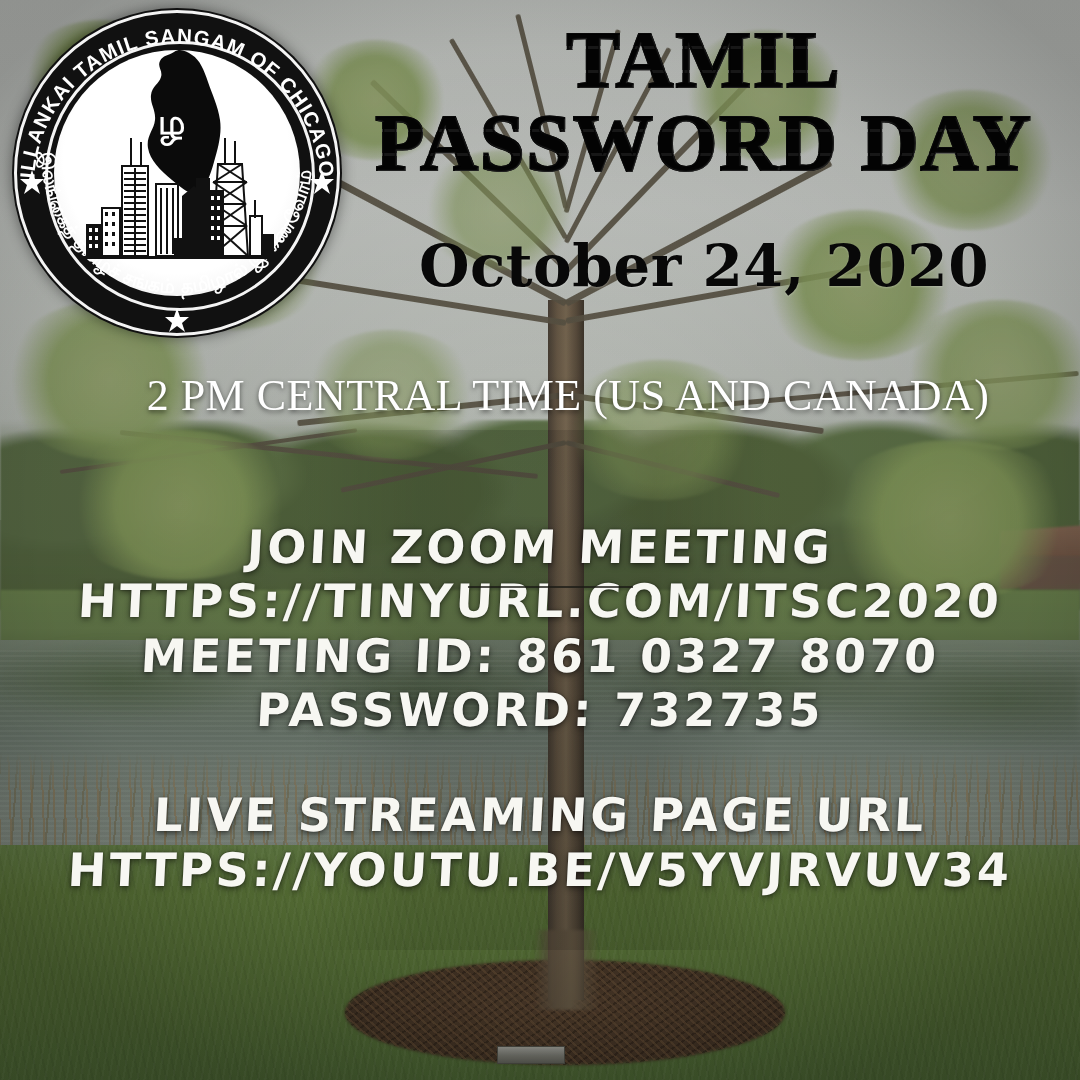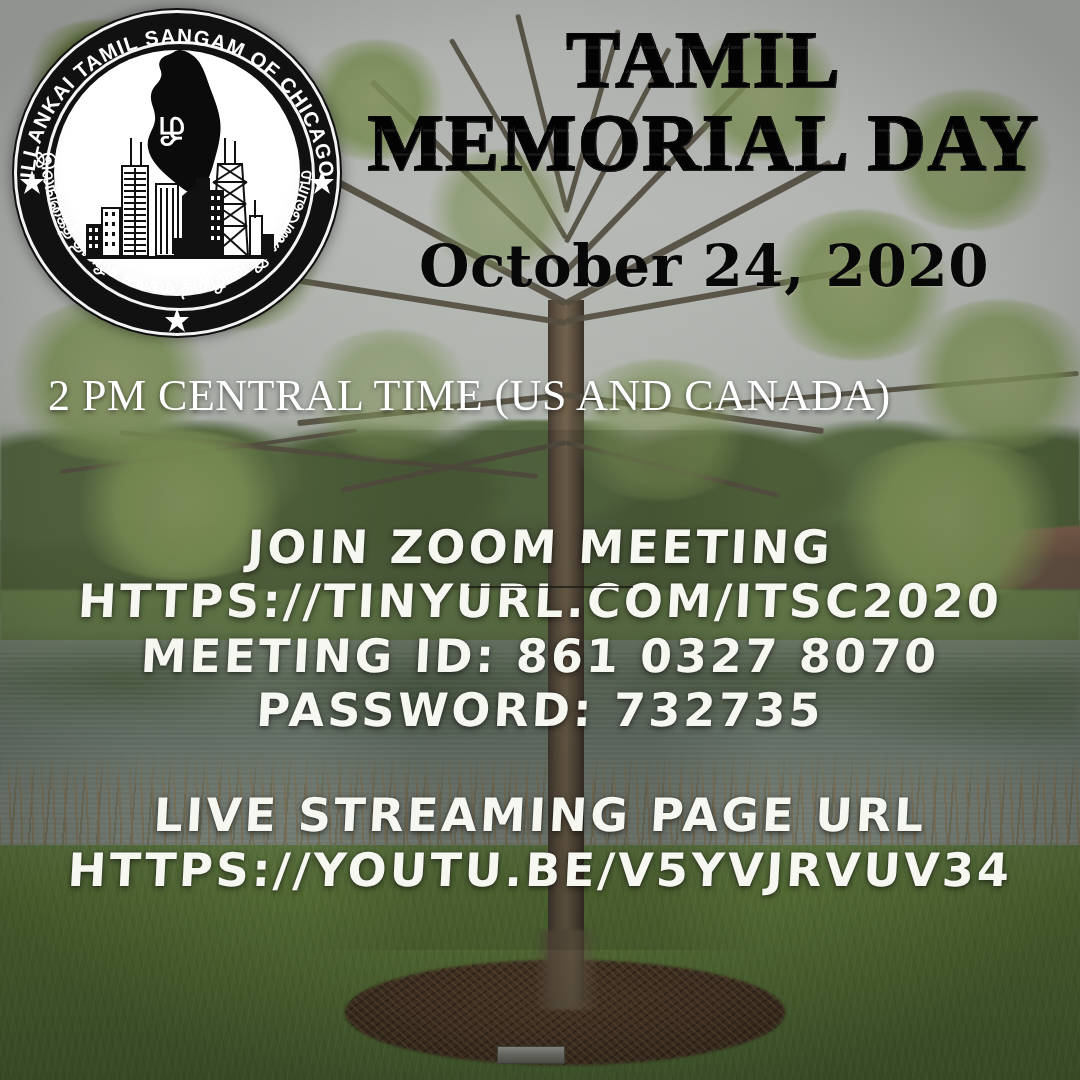--- a/index.html
+++ b/index.html
@@ -232,21 +232,22 @@
     text-align:center;
     font-family:"DejaVu Serif", serif;
     font-weight:700;
     font-size:58px;
     color:#080808;
     letter-spacing:.5px;
     text-shadow:0 1px 2px rgba(255,255,255,.25);
   }
 
   .time{
-    position:absolute;left:48px;top:370px;width:1000px;
+    position:absolute;left:68px;top:370px;width:1000px;
+    text-align:center;
     font-family:"Liberation Serif", serif;
     font-weight:400;
     font-size:44px;
     color:#ffffff;
     letter-spacing:.5px;
     text-shadow:0 2px 5px rgba(0,0,0,.55);
     font-variant:small-caps;
     text-transform:uppercase;
   }
 
@@ -480,21 +481,21 @@
         <rect x="8" y="118" width="198" height="3" fill="#111"></rect>
       </svg>
     </div>
   </div>
 
   <div class="title-wrap">
     <div class="title-line title-1">
       <span>TAMIL</span>
     </div>
     <div class="title-line title-2">
-      <span>MEMORIAL DAY</span>
+      <span>PASSWORD DAY</span>
     </div>
   </div>
 
   <div class="date">October 24, 2020</div>
 
   <div class="time">2 PM Central Time (US and Canada)</div>
 
   <div class="zoom-block">
     <div class="brush l1">JOIN ZOOM MEETING</div>
     <div class="brush l2">HTTPS://TINYURL.COM/ITSC2020</div>

